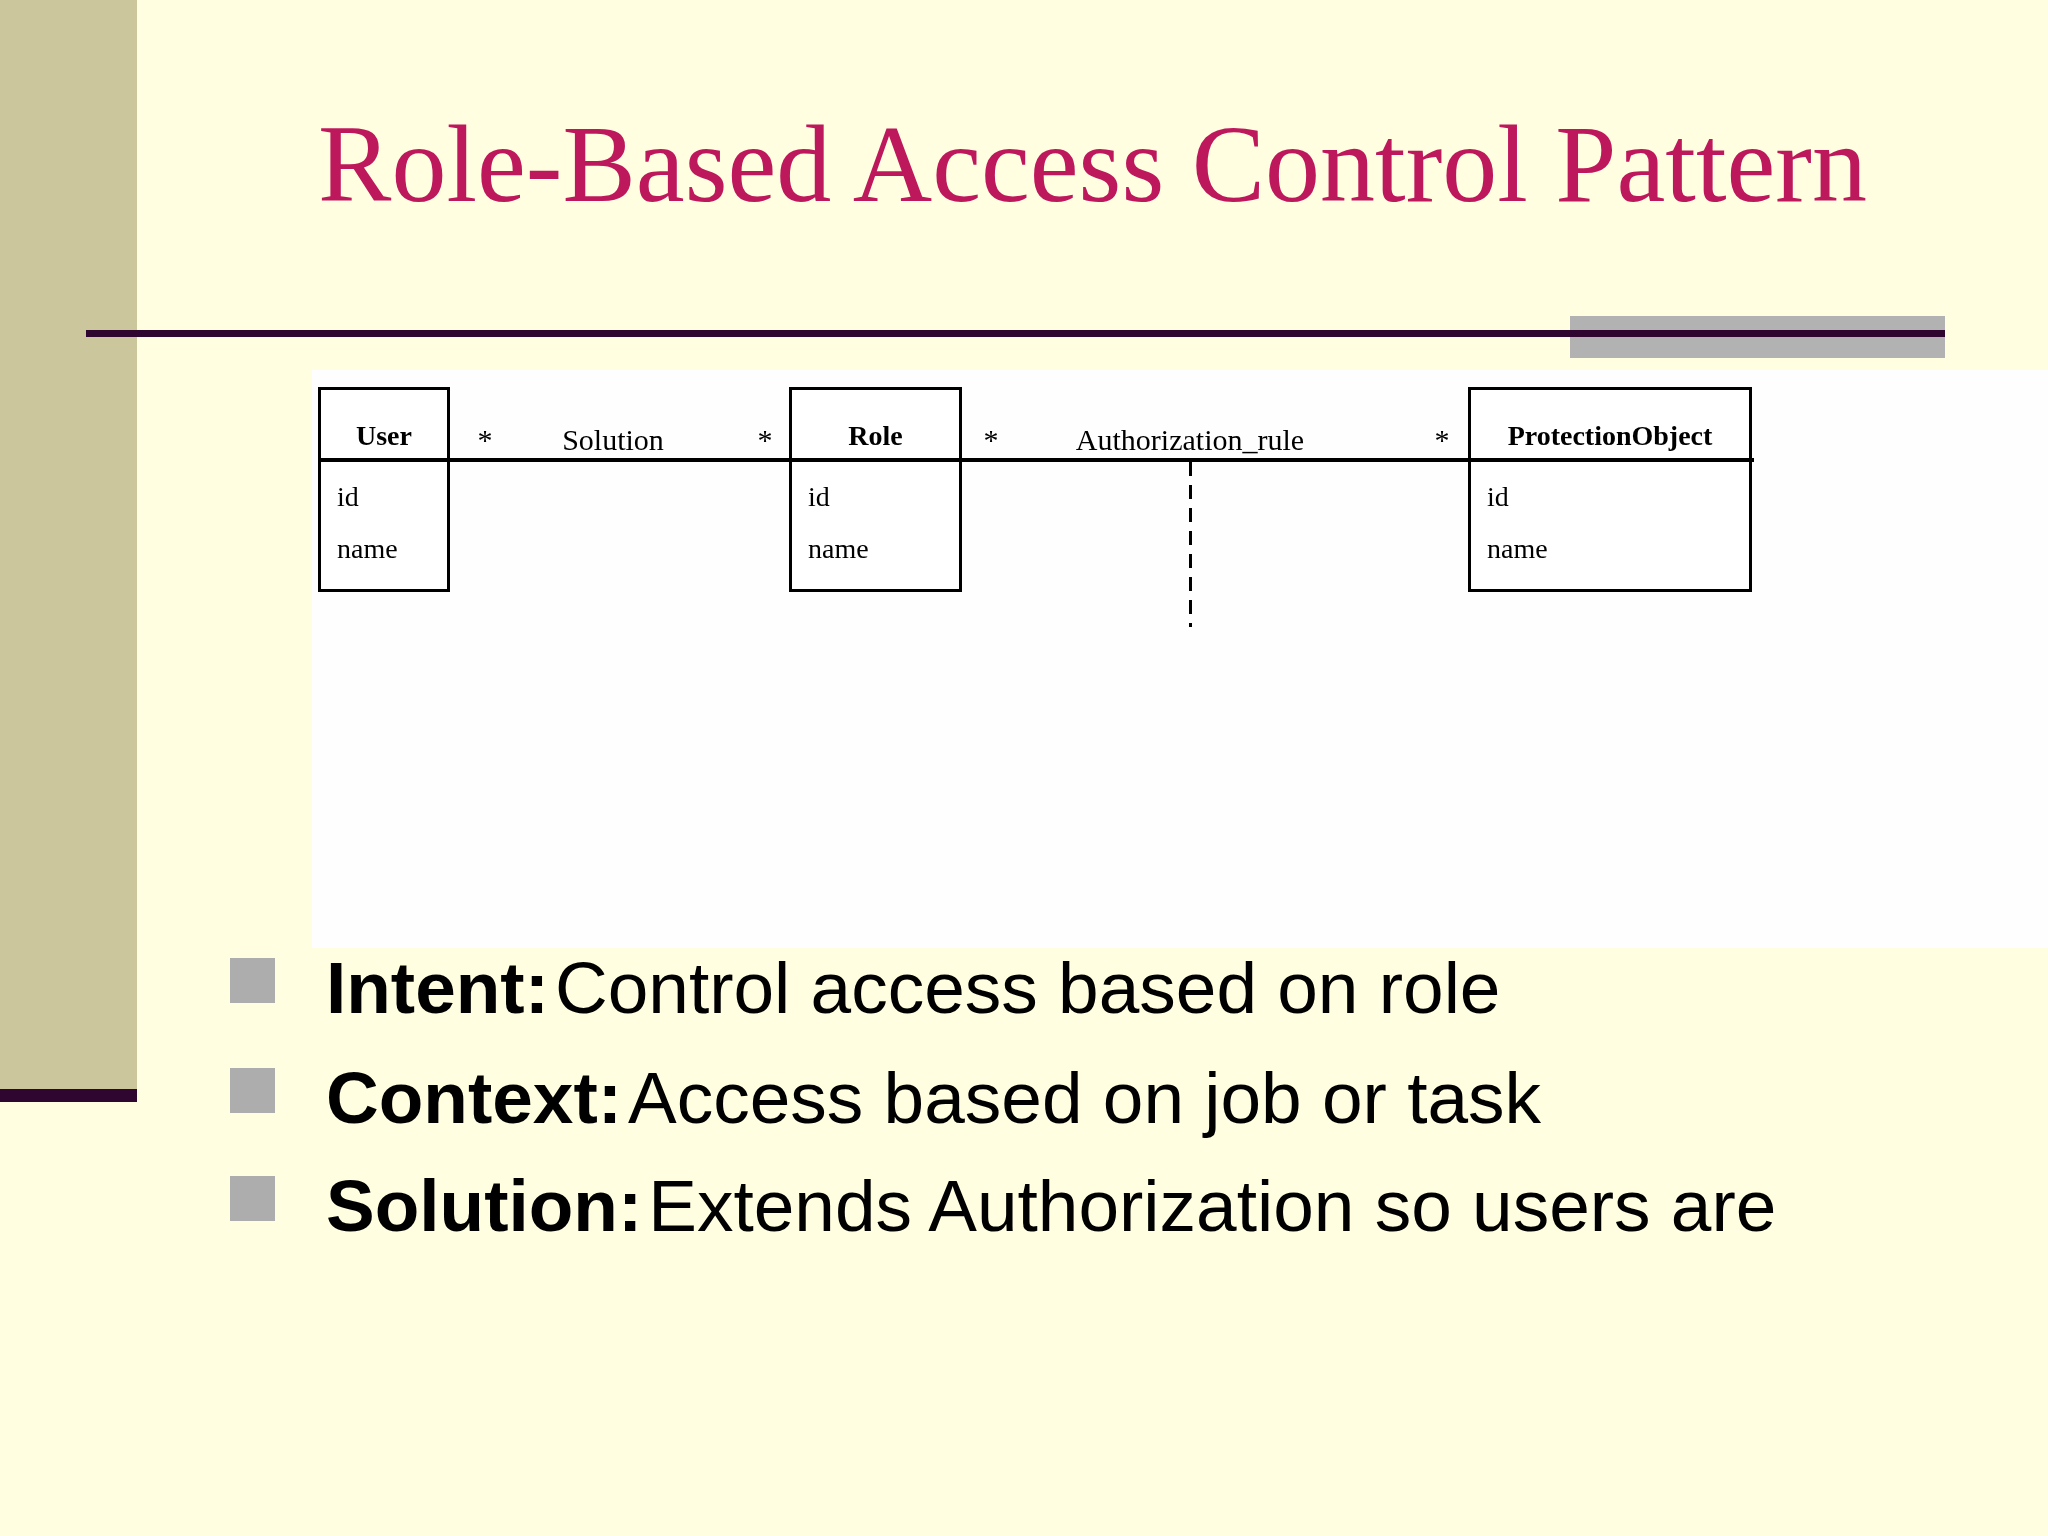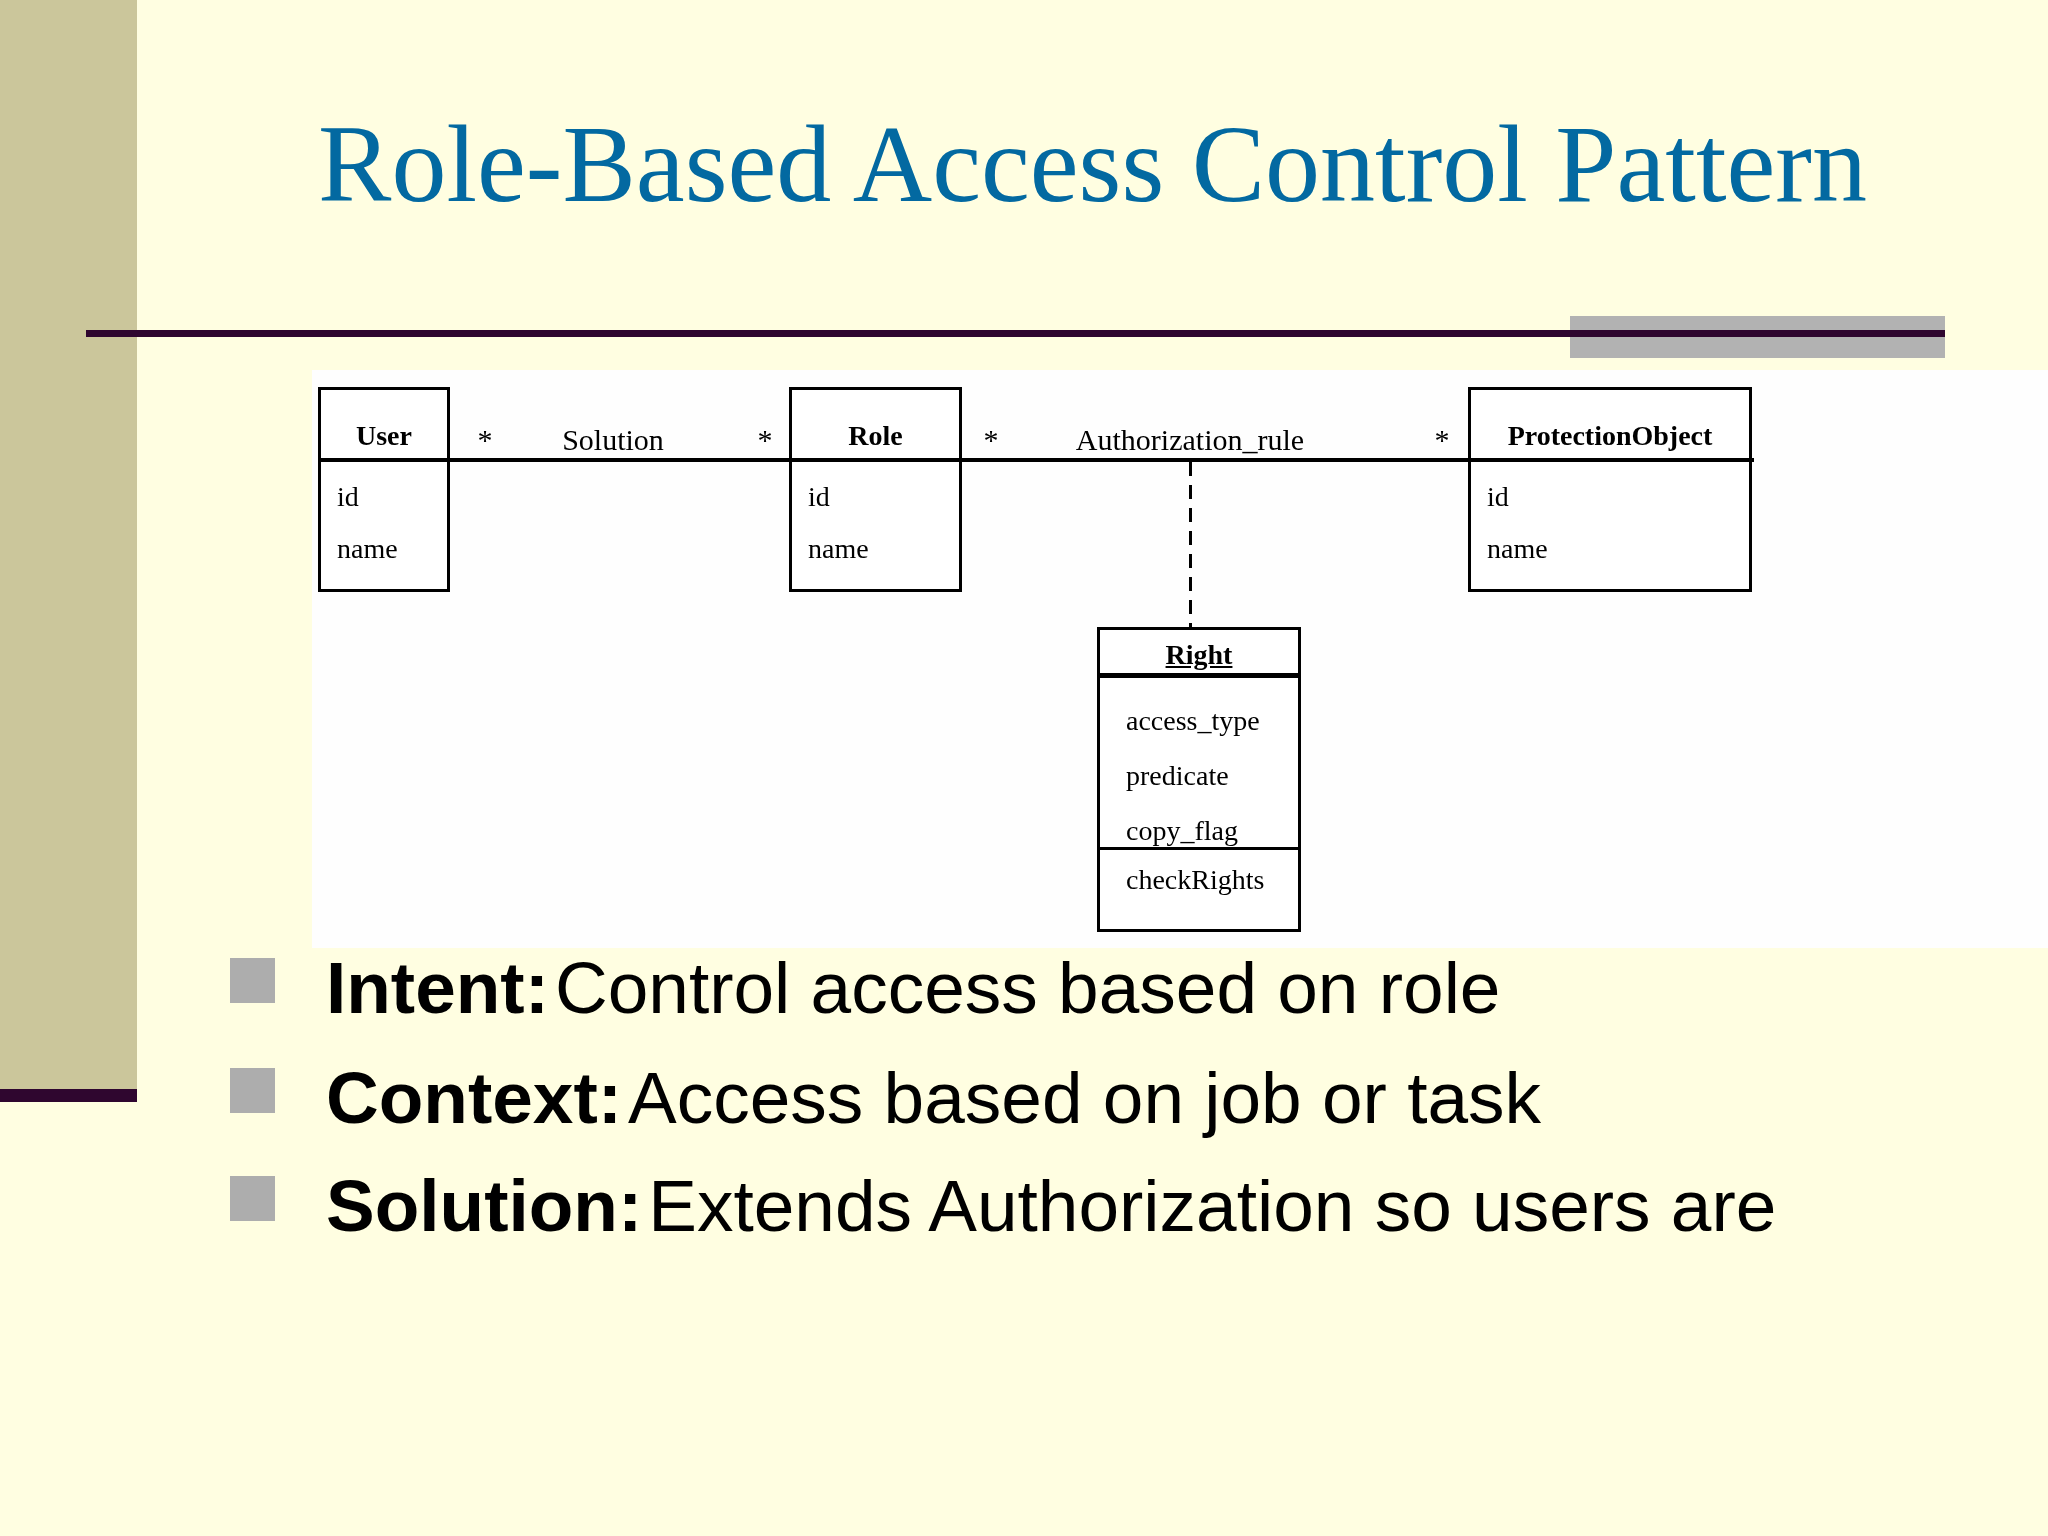--- a/index.html
+++ b/index.html
@@ -16,21 +16,21 @@
   
   .accent-bar{left:0;top:0;width:137px;height:1089px;background:#CBC69B;}
   .accent-underline{left:0;top:1089px;width:137px;height:13px;background:#2F062F;}
 
   
   .title{
     left:137px;top:84px;width:1911px;height:170px;
     text-align:center;
     font-family:"Liberation Serif","DejaVu Serif",serif;
     font-size:110px;line-height:160px;
-    color:#0369a1;
+    color:#be185d;
     white-space:nowrap;
   }
   .title-accent-gray{left:1570px;top:316px;width:375px;height:42px;background:#B2B2B2;}
   .title-rule{left:86px;top:330px;width:1859px;height:7px;background:#2F062F;}
 
   
   .diagram{left:288px;top:370px;width:1750px;height:578px;background:#FEFEFE;
     font-family:"Liberation Serif","DejaVu Serif",serif;font-size:28px;color:#000;margin-left:24px;}
   .assoc-line{left:6px;top:88px;width:1436px;height:4px;background:#000;}
   .dashed-line{
@@ -111,33 +111,20 @@
 
   <div class="abs dashed-line"></div>
 
   <span class="dlabel" style="left:173px">*</span>
   <span class="dlabel" style="left:301px">Solution</span>
   <span class="dlabel" style="left:453px">*</span>
   <span class="dlabel" style="left:679px">*</span>
   <span class="dlabel" style="left:878px">Authorization_rule</span>
   <span class="dlabel" style="left:1130px">*</span>
 
-  <div class="cls cls-right">
-    <div class="cls-name">
-      <span>Right</span>
-    </div>
-    <div class="cls-attrs">
-      <div>access_type</div>
-      <div>predicate</div>
-      <div>copy_flag</div>
-    </div>
-    <div class="cls-ops">
-      <div>checkRights</div>
-    </div>
-  </div>
 </div>
 
 <div class="bullet-row row-intent">
   <span class="bullet-square"></span>
   <div class="bullet-text">
     <span class="lead">Intent:</span><span>Control access based on role</span>
   </div>
 </div>
 
 <div class="bullet-row row-context">

